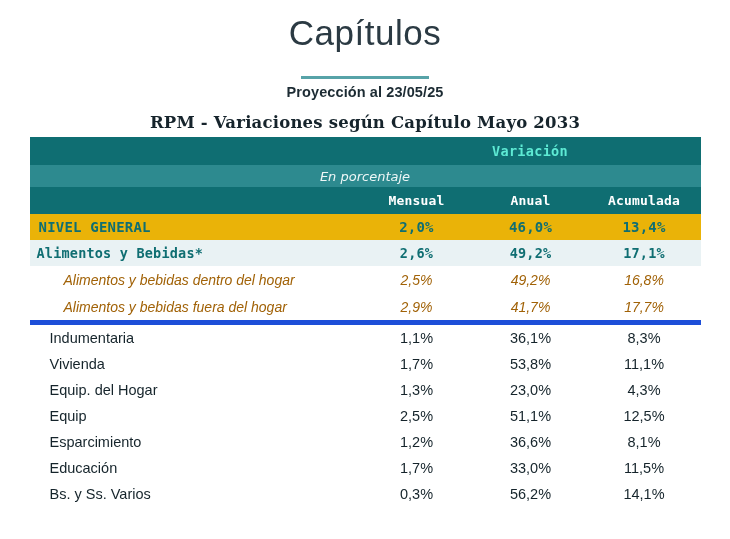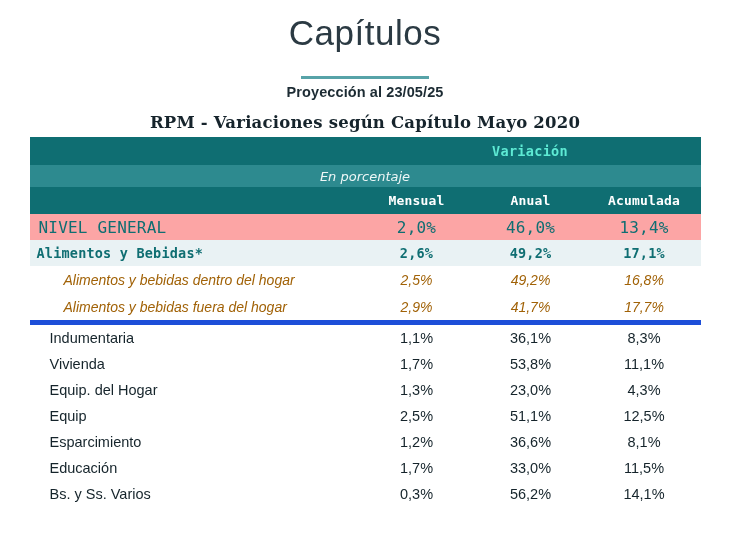--- a/index.html
+++ b/index.html
@@ -97,25 +97,25 @@
   td.label {
     text-align: left;
     padding-left: 9px;
     font-size: 14.5px;
   }
   td.num {
     text-align: center;
     font-size: 14.5px;
   }
   tr.row-general td {
-    background: #fca5a5;
+    background: #eab308;
     color: #0f6e72;
     font-family: "DejaVu Sans Mono", monospace;
-    font-weight: 400;
-    font-size: 16px;
+    font-weight: 700;
+    font-size: 14px;
     height: 24px;
     letter-spacing: 0.2px;
   }
   tr.row-alimentos td {
     background: #e9f2f4;
     color: #0f6e72;
     font-family: "DejaVu Sans Mono", monospace;
     font-weight: 700;
     font-size: 13.5px;
     height: 24px;
@@ -156,21 +156,21 @@
   <div class="table-wrap">
     <table class="main">
       <colgroup>
         <col style="width:330px">
         <col style="width:114px">
         <col style="width:114px">
         <col style="width:113px">
       </colgroup>
       <tbody>
         <tr>
-          <td class="tbl-title" colspan="4">RPM - Variaciones según Capítulo Mayo 2020</td>
+          <td class="tbl-title" colspan="4">RPM - Variaciones según Capítulo Mayo 2033</td>
         </tr>
         <tr>
           <td class="hdr-band left-blank"></td>
           <td class="hdr-band" colspan="3">Variación</td>
         </tr>
         <tr>
           <td class="band-pct" colspan="4">En porcentaje</td>
         </tr>
         <tr>
           <td class="hdr-sub"></td>

